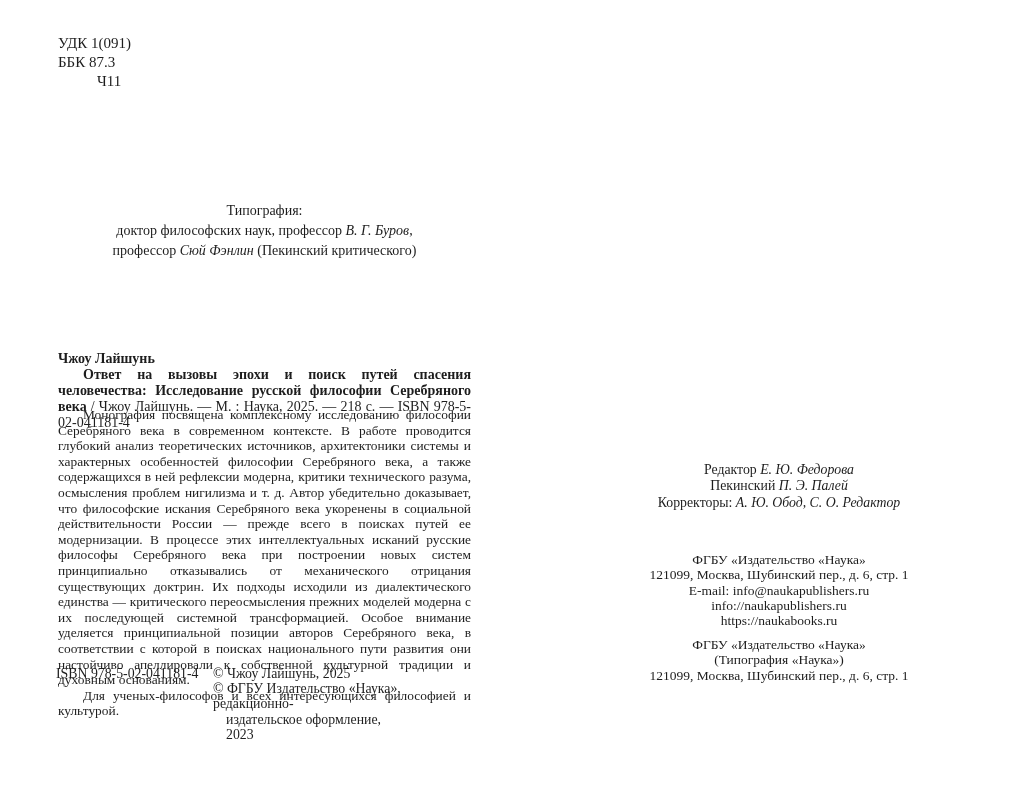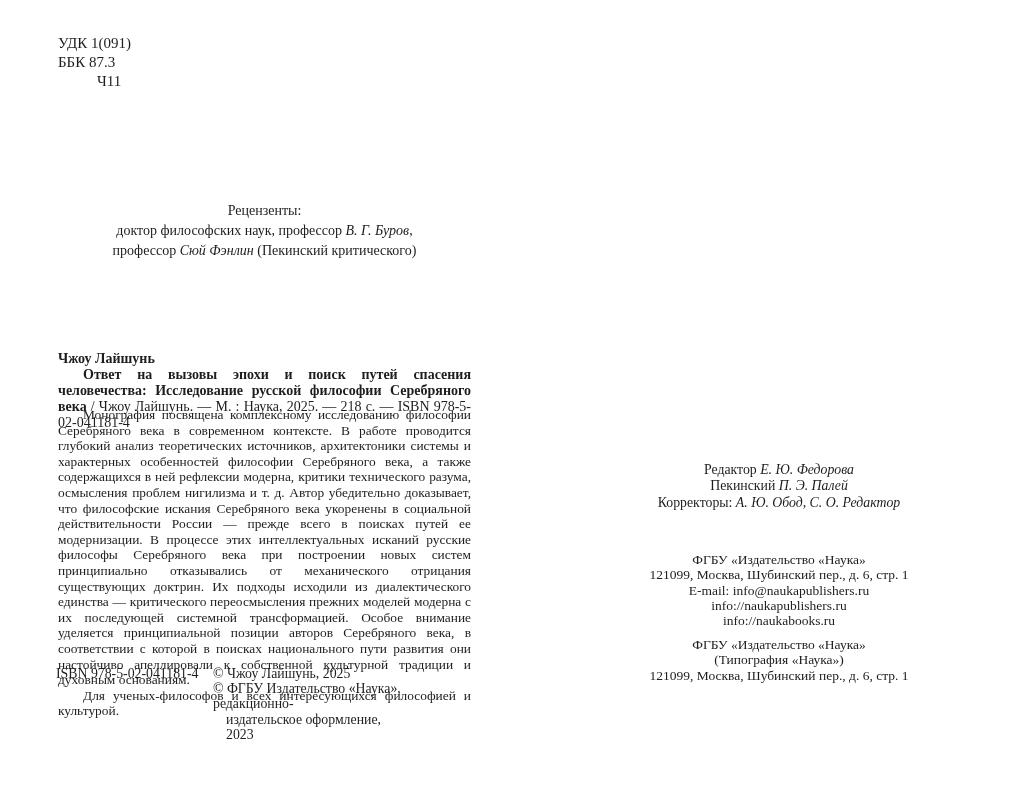--- a/index.html
+++ b/index.html
@@ -95,21 +95,21 @@
 </head>
 <body>
 
 <div class="abs" id="udk-block">
   <div>УДК 1(091)</div>
   <div>ББК 87.3</div>
   <div class="author-mark">Ч11</div>
 </div>
 
 <div class="abs" id="reviewers-block">
-  <div>Рецензенты:</div>
+  <div>Типография:</div>
   <div><span>доктор философских наук, профессор </span><span class="italic-name">В. Г. Буров</span><span>,</span></div>
   <div><span>профессор </span><span class="italic-name">Сюй Фэнлин</span><span> (Пекинский критического)</span></div>
 </div>
 
 <div class="abs" id="bib-block">
   <div class="author-heading">Чжоу Лайшунь</div>
   <p class="entry"><span class="title-bold">Ответ на вызовы эпохи и поиск путей спасения человечества: Исследование русской философии Серебряного века</span><span> / Чжоу Лайшунь. — М. : Наука, 2025. — 218 с. — ISBN 978-5-02-041181-4</span></p>
 </div>
 
 <div class="abs" id="annotation-block">
@@ -131,20 +131,20 @@
   <div><span>Редактор </span><span class="italic-name">Е. Ю. Федорова</span></div>
   <div><span>Пекинский </span><span class="italic-name">П. Э. Палей</span></div>
   <div><span>Корректоры: </span><span class="italic-name">А. Ю. Обод, С. О. Редактор</span></div>
 </div>
 
 <div class="abs" id="publisher-block">
   <div>ФГБУ «Издательство «Наука»</div>
   <div>121099, Москва, Шубинский пер., д. 6, стр. 1</div>
   <div>E-mail: info@naukapublishers.ru</div>
   <div>info://naukapublishers.ru</div>
-  <div>info://naukabooks.ru</div>
+  <div>https://naukabooks.ru</div>
 </div>
 
 <div class="abs" id="printer-block">
   <div>ФГБУ «Издательство «Наука»</div>
   <div>(Типография «Наука»)</div>
   <div>121099, Москва, Шубинский пер., д. 6, стр. 1</div>
 </div>
 
 </body></html>

